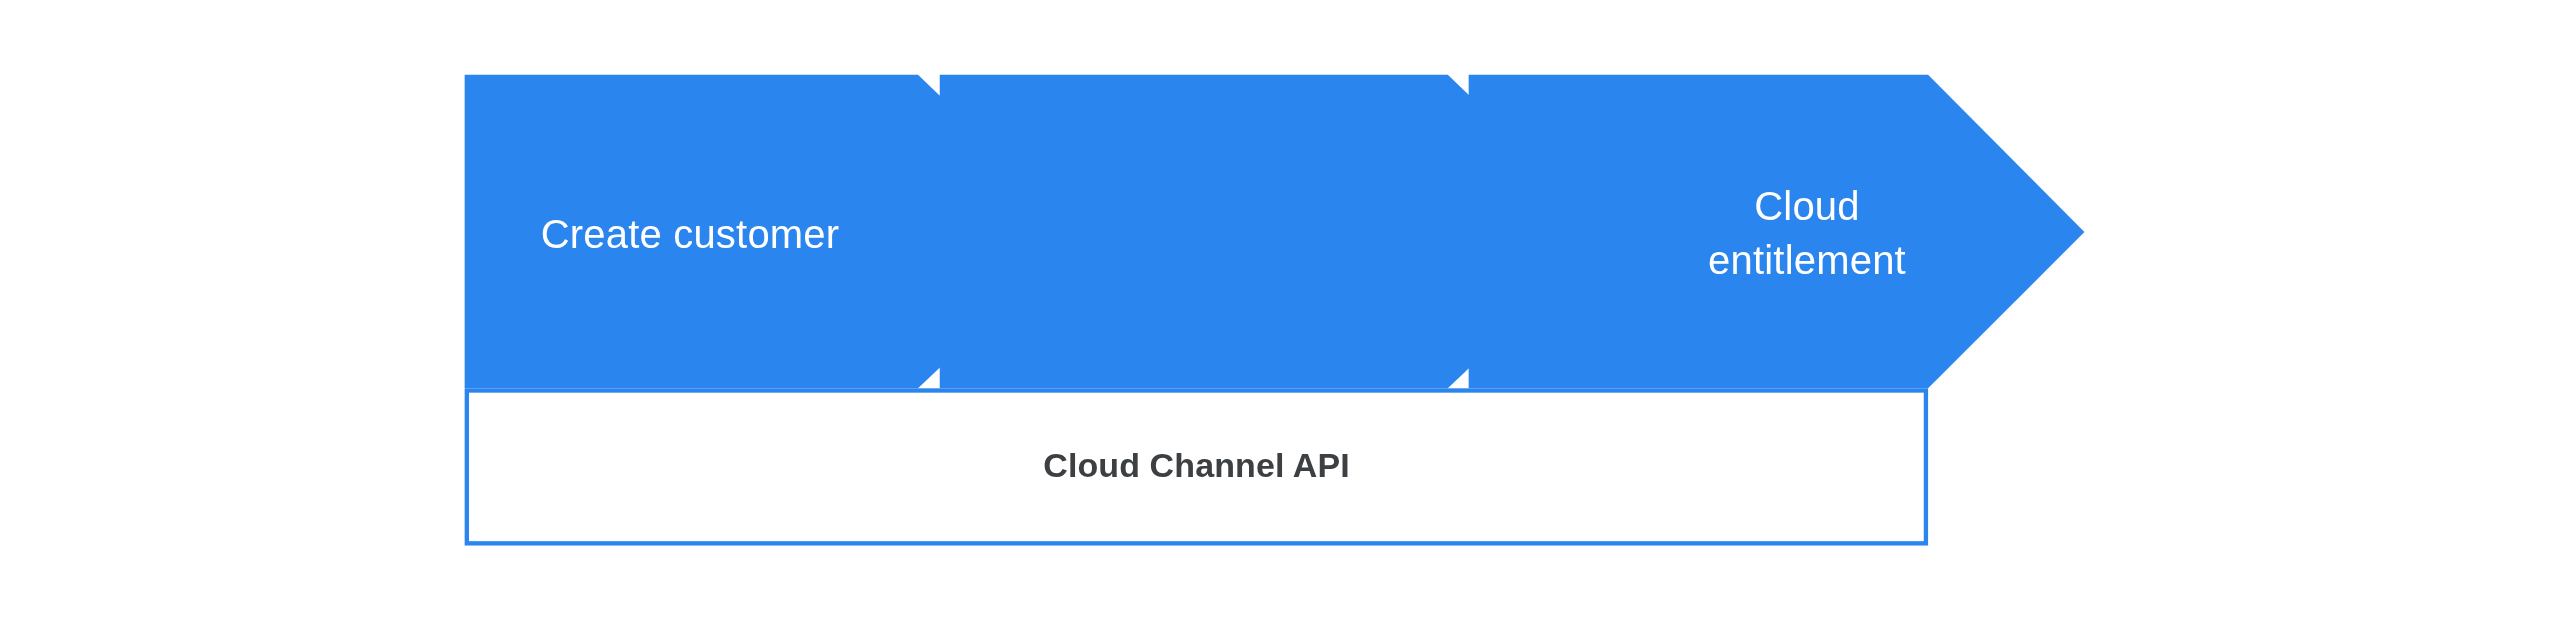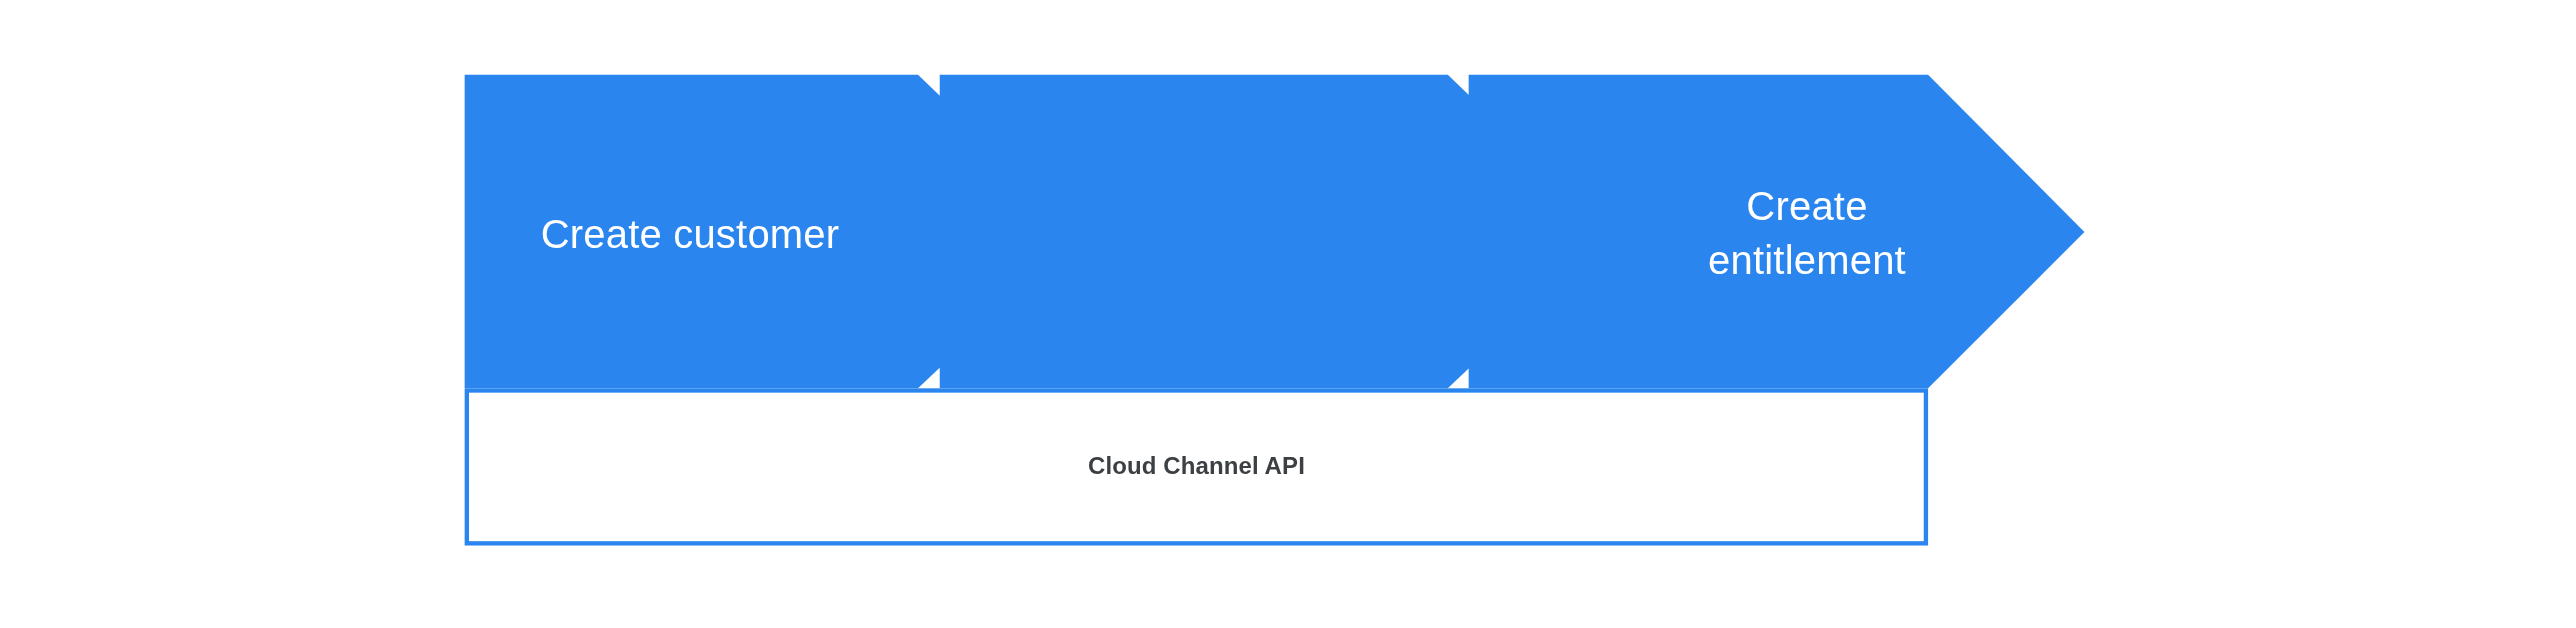--- a/index.html
+++ b/index.html
@@ -52,21 +52,21 @@
 
   #api-bar-label {
     position: absolute;
     left: 467px;
     top: 466px;
     width: 1459px;
     text-align: center;
     color: #3c4043;
     font-family: "Liberation Sans", sans-serif;
     font-weight: 700;
-    font-size: 24px;
+    font-size: 34px;
     line-height: 29.5px;
     letter-spacing: 0.1px;
     transform: translateY(-50%);
     pointer-events: none;
   }
 </style>
 </head>
 <body>
 
 <div id="diagram-root">
@@ -78,19 +78,19 @@
     <polygon fill="#2b85ee" points="1082,86 1667,86 1856,268 1667,447 1082,447"></polygon>
 
     <polygon fill="#2b85ee" points="1691,86 2220,86 2400,267 2220,447 1691,447"></polygon>
 
     <rect x="537.5" y="449.5" width="1680" height="176" fill="#ffffff" stroke="#2b85ee" stroke-width="5"></rect>
   </svg>
 
   <div class="step-label" id="step-label-1">Create customer</div>
 
 
-  <div class="step-label" id="step-label-3">Create
+  <div class="step-label" id="step-label-3">Cloud
 entitlement</div>
 
   <div id="api-bar-label">Cloud Channel API</div>
 
 </div>
 
 
 </body></html>

